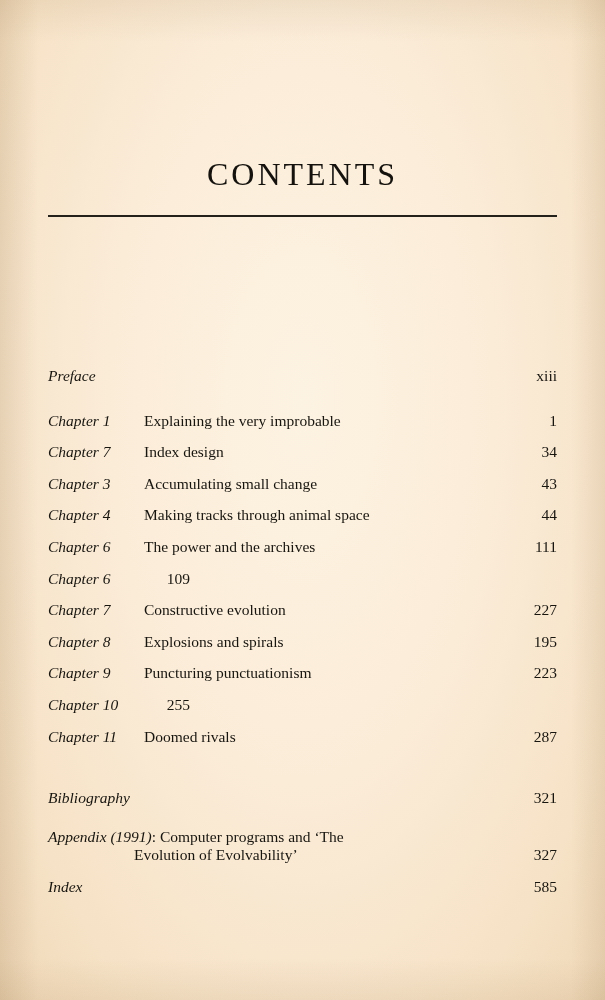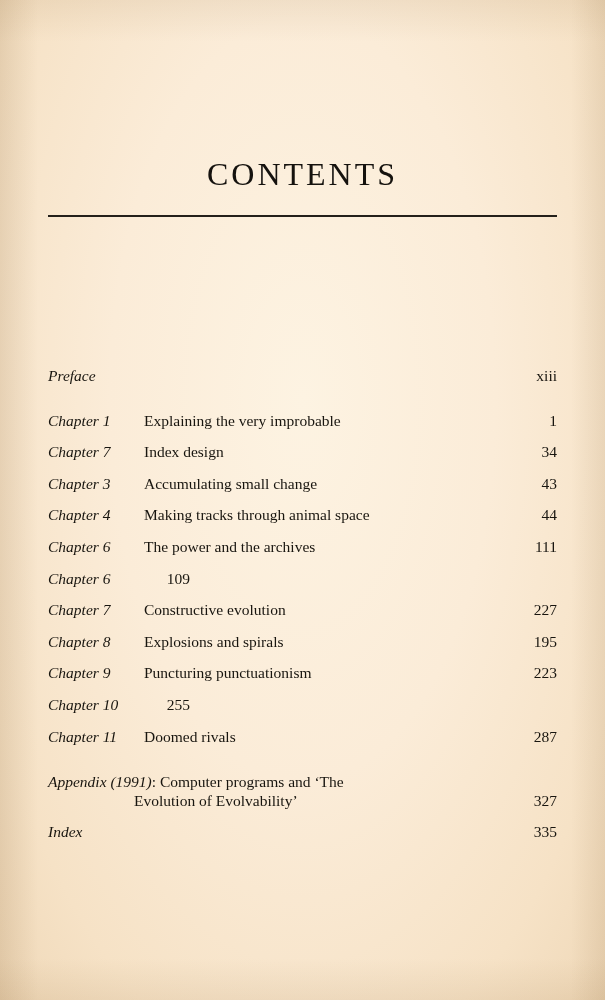--- a/index.html
+++ b/index.html
@@ -189,29 +189,33 @@
       </div>
 
       <div class="entry">
         <span class="chap">Chapter 11</span>
         <span class="label">Doomed rivals</span>
         <span class="page-num">287</span>
       </div>
 
       <div class="spacer-sm"></div>
 
+      <div class="entry plain biblio">
+        <span class="chap">Bibliography</span>
+        <span class="page-num">321</span>
+      </div>
 
       <div class="entry appendix">
         <span class="appendix-body">
           <span class="lead">Appendix (1991)</span><span>: Computer programs and ‘The</span>
           <span class="line2">Evolution of Evolvability’</span>
         </span>
         <span class="page-num">327</span>
       </div>
 
       <div class="entry plain index">
         <span class="chap">Index</span>
-        <span class="page-num">335</span>
+        <span class="page-num">585</span>
       </div>
 
     </div>
   </div>
 </div>
 
 </body></html>

